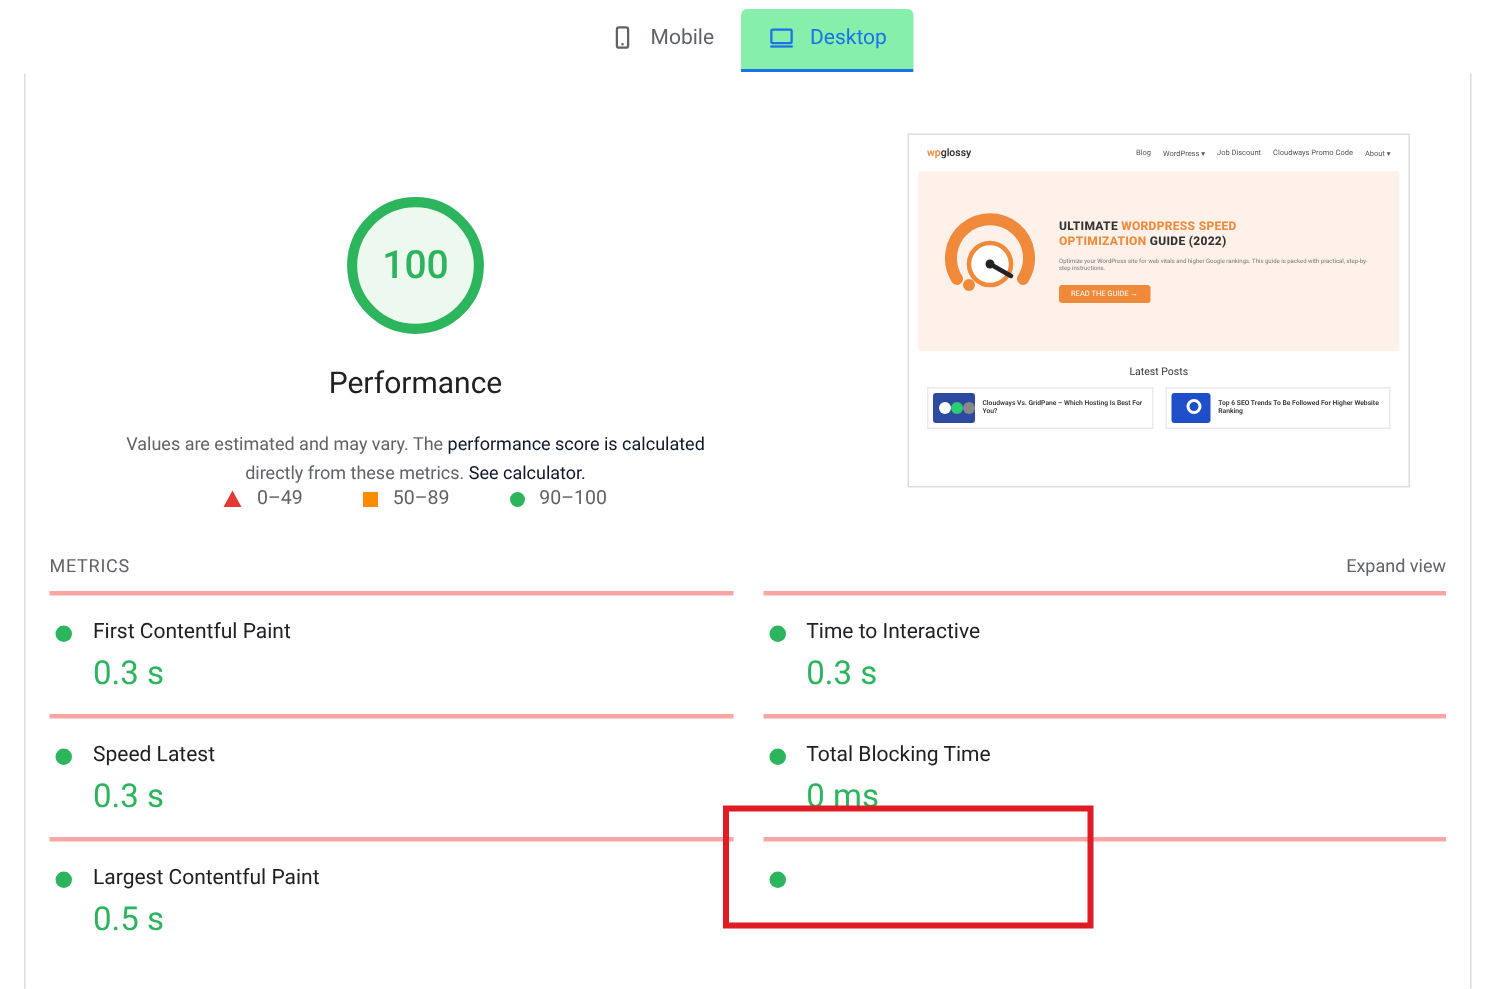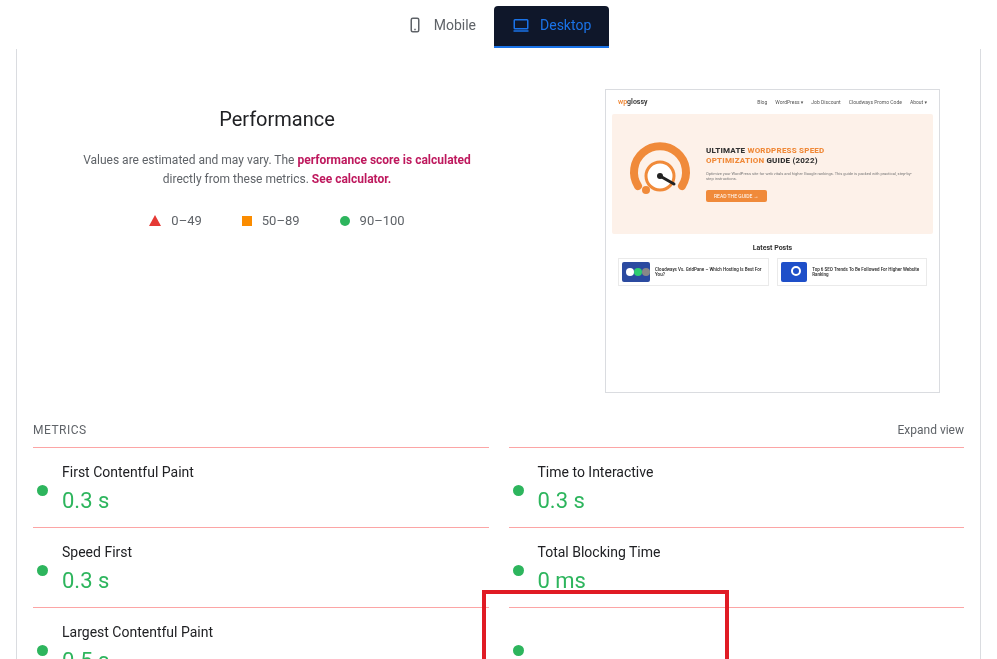--- a/index.html
+++ b/index.html
@@ -26,21 +26,21 @@
     gap: 10px;
     padding: 10px 18px 12px 18px;
     font-size: 14px;
     color: #5f6368;
     cursor: pointer;
     border-bottom: 2px solid transparent;
   }
   .tab.active {
     color: #1a73e8;
     border-bottom: 2px solid #1a73e8;
-    background: #0f172a;
+    background: #86efac;
     border-radius: 4px 4px 0 0;
   }
   .tab svg { width: 18px; height: 18px; }
   .tab.active svg { stroke: #1a73e8; }
   .card {
     margin: 0 16px;
     border: 1px solid #dadce0;
     border-top: none;
     border-bottom: none;
     padding: 0 0 10px 0;
@@ -62,59 +62,59 @@
   .gauge-wrap svg { width: 96px; height: 96px; transform: rotate(-90deg); }
   .gauge-bg-fill { fill: #edf8ee; }
   .gauge-ring { fill: none; stroke: #2db55d; stroke-width: 7; }
   .gauge-num {
     position: absolute; inset: 0;
     display: flex; align-items: center; justify-content: center;
     font-size: 26px; color: #2db55d; font-weight: 500;
   }
   .perf-label { font-size: 20px; color: #202124; margin-top: 18px; font-weight: 400; }
   .est-text { font-size: 12px; color: #5f6368; margin-top: 20px; text-align: center; line-height: 1.6; max-width: 400px;}
-  .est-text a { color: #be185d; text-decoration: none; cursor: pointer; font-weight: bold; }
+  .est-text a { color: #0f172a; text-decoration: none; cursor: pointer; }
   .legend {
-    display: flex; gap: 40px; margin-top: 24px; font-size: 13px; color: #5f6368;
+    display: flex; gap: 40px; font-size: 13px; color: #5f6368;
     align-items: center;
   }
   .legend .lg { display: flex; align-items: center; gap: 10px; }
   .tri-red {
     width: 0; height: 0; border-left: 6px solid transparent;
     border-right: 6px solid transparent; border-bottom: 11px solid #e53935;
   }
   .sq-or { width: 10px; height: 10px; background: #fb8c00; }
   .cir-gr { width: 10px; height: 10px; background: #2db55d; border-radius: 50%; }
 
   .preview-col {
     flex: 1;
     display: flex;
     justify-content: flex-end;
   }
   .preview-frame {
-    width: 335px; height: 304px; border: 1px solid #dadce0;
+    width: 335px; height: 236px; border: 1px solid #dadce0;
     background: #fff; padding: 6px; position: relative; overflow: hidden;
   }
   .pv-nav { display:flex; align-items:center; gap:12px; font-size:5px; color:#555; padding:2px 6px; }
   .pv-logo { font-size:7px; font-weight:600; }
   .pv-logo .w { color:#f08a3a; }
   .pv-logo .g { color:#333; }
   .pv-nav .nav-items { margin-left:auto; display:flex; gap:8px; }
   .pv-hero {
     margin-top:6px; background:#fdf1e9; height:120px; border-radius:2px;
     display:flex; align-items:center; padding:0 16px; gap:14px;
   }
   .pv-speedo { width:64px; height:64px; position:relative; }
   .pv-speedo svg { width:64px; height:64px; }
   .pv-hero-text { flex:1; }
   .pv-h1 { font-size:8px; font-weight:800; letter-spacing:0.2px; color:#333; line-height:1.3;}
   .pv-h1 .or { color:#f08a3a; }
   .pv-p { font-size:4px; color:#777; margin-top:4px; line-height:1.4; }
   .pv-btn { margin-top:8px; display:inline-block; background:#f08a3a; color:#fff; font-size:5px; padding:3px 8px; border-radius:2px; }
-  .pv-latest { text-align:center; font-size:7px; font-weight:700; margin-top:10px; color:#333;}
+  .pv-latest { text-align:center; font-size:7px; font-weight:400; margin-top:10px; color:#333;}
   .pv-posts { display:flex; gap:8px; margin-top:6px; padding:0 6px; }
   .pv-post { flex:1; display:flex; gap:5px; border:1px solid #eaeaea; padding:3px; align-items:center; }
   .pv-post .thumb { width:30px; height:20px; background:#2b4aa0; border-radius:2px; position:relative; overflow:hidden;}
   .pv-post .thumb.b { background:#1e4fc9;}
   .pv-post .thumb .dot{ position:absolute; width:8px; height:8px; border-radius:50%; background:#fff; top:6px; left:4px;}
   .pv-post .thumb .dot2{ position:absolute; width:8px; height:8px; border-radius:50%; background:#2ecc71; top:6px; left:12px;}
   .pv-post .thumb .dot3{ position:absolute; width:8px; height:8px; border-radius:50%; background:#888; top:6px; left:20px;}
   .pv-post .thumb.b .ring{ position:absolute; width:10px; height:10px; border:2px solid #fff; border-radius:50%; top:4px; left:10px;}
   .pv-post-title { font-size:4.5px; font-weight:600; color:#333; line-height:1.2;}
 
@@ -126,23 +126,23 @@
   .metrics-header .lbl { color: #5f6368; letter-spacing: 0.5px; }
   .metrics-header .exp { color: #5f6368; cursor: pointer; margin-left: 40px; }
   .metrics-grid {
     display: grid;
     grid-template-columns: 1fr 1fr;
     column-gap: 20px;
     padding: 0 16px;
     position: relative;
   }
   .metric {
-    display: flex; align-items: center; gap: 14px;
+    display: flex; align-items: flex-start; gap: 14px;
     padding: 16px 0 14px 4px;
-    border-top: 1px solid #fca5a5;
+    border-top: 3px solid #fca5a5;
     position: relative;
   }
   .metric .dot { width: 11px; height: 11px; border-radius: 50%; background:#2db55d; margin-top:4px; flex-shrink:0;}
   .metric .txt .name { font-size: 14px; color: #202124; font-weight: 400;}
   .metric .txt .val { font-size: 22px; color: #2db55d; margin-top: 8px; font-weight: 400;}
   .hl { position: absolute; border: 4px solid #e01b24; pointer-events: none; }
 </style>
 </head>
 <body>
 
@@ -159,20 +159,27 @@
       <rect x="3" y="5" width="18" height="12" rx="1"></rect>
       <line x1="2" y1="20" x2="22" y2="20"></line>
     </svg>
     <span>Desktop</span>
   </div>
 </div>
 
 <div class="card">
   <div class="top-row">
     <div class="score-col">
+      <div class="gauge-wrap">
+        <svg viewBox="0 0 100 100">
+          <circle class="gauge-bg-fill" cx="50" cy="50" r="44"></circle>
+          <circle class="gauge-ring" cx="50" cy="50" r="44" stroke-dasharray="276" stroke-dashoffset="0"></circle>
+        </svg>
+        <div class="gauge-num">100</div>
+      </div>
       <div class="perf-label">Performance</div>
       <div class="est-text">
         <span>Values are estimated and may vary. The </span><a>performance score is calculated</a><span> directly from these metrics. </span><a>See calculator.</a>
       </div>
       <div class="legend">
         <div class="lg">
           <div class="tri-red"></div>
           <span>0–49</span>
         </div>
         <div class="lg">
@@ -254,21 +261,21 @@
     <div class="metric">
       <div class="dot"></div>
       <div class="txt">
         <div class="name">Time to Interactive</div>
         <div class="val">0.3 s</div>
       </div>
     </div>
     <div class="metric">
       <div class="dot"></div>
       <div class="txt">
-        <div class="name">Speed First</div>
+        <div class="name">Speed Latest</div>
         <div class="val">0.3 s</div>
       </div>
     </div>
     <div class="metric">
       <div class="dot"></div>
       <div class="txt">
         <div class="name">Total Blocking Time</div>
         <div class="val">0 ms</div>
       </div>
     </div>

